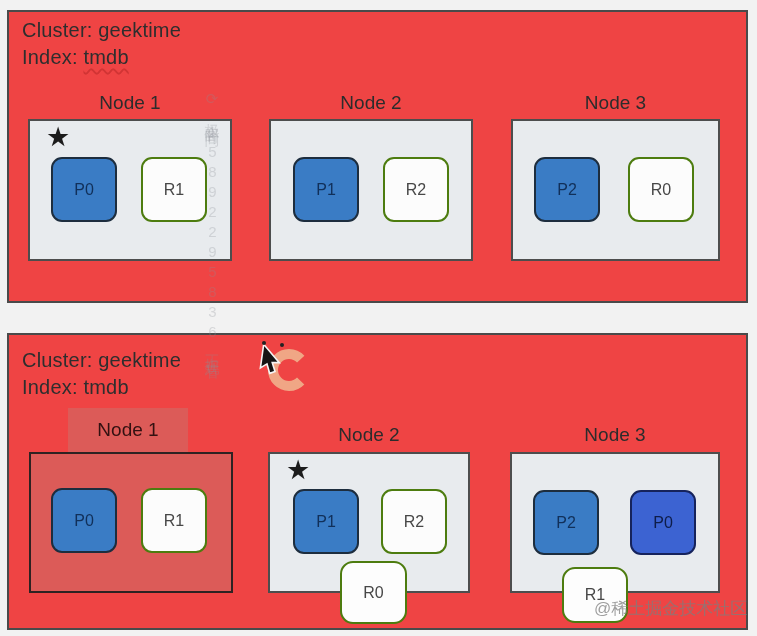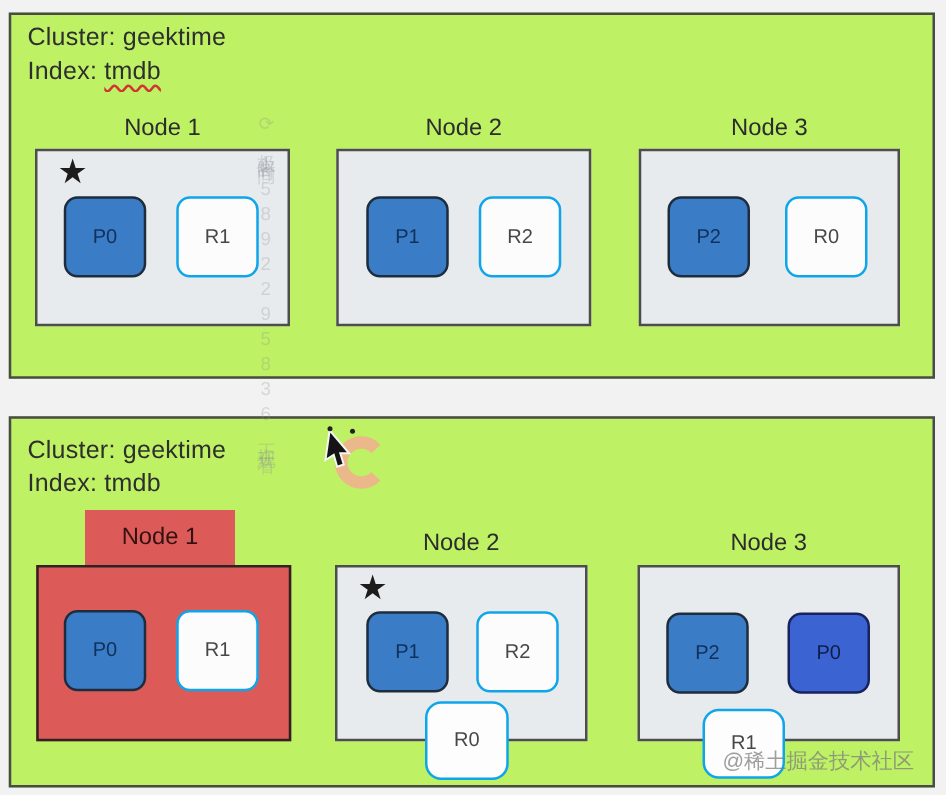--- a/index.html
+++ b/index.html
@@ -4,21 +4,21 @@
 <style>
   html,body{margin:0;padding:0;}
   body{
     width:757px;height:636px;position:relative;overflow:hidden;
     background:#f2f2f2;
     font-family:"Liberation Sans","DejaVu Sans",sans-serif;
     color:#2e2e2e;
   }
   .cluster-box{
     position:absolute;left:7px;width:741px;
-    background:#bef264;border:2px solid #4a4a4a;box-sizing:border-box;padding-left:21px;
+    background:#ef4444;border:2px solid #4a4a4a;box-sizing:border-box;padding-left:21px;
   }
   #cluster-top{top:10px;height:293px;}
   #cluster-bottom{top:333px;height:297px;}
   .cluster-title,.cluster-index{
     position:absolute;left:13px;font-size:20px;letter-spacing:.2px;color:#2e2e2e;white-space:nowrap;
   }
   .cluster-title{top:7px;}
   .cluster-index{top:34px;text-align:right;}
   .wavy{text-decoration:underline wavy #d23434;text-decoration-thickness:2px;text-underline-offset:4px;}
   .node-label{
@@ -32,33 +32,33 @@
     position:absolute;background:#dc5b58;color:#331111;
     font-size:19px;text-align:center;line-height:44px;
   }
   .shard{
     position:absolute;width:66px;height:65px;border-radius:11px;
     display:flex;align-items:center;justify-content:center;
     font-size:16px;box-sizing:border-box;
   }
   .shard.primary{background:#3a7cc5;border:2px solid #1d2d3e;color:#11305a;}
   .shard.primary-alt{background:#3c63d2;border:2px solid #16235c;color:#0e1d4a;}
-  .shard.replica{background:#fcfcfc;border:2px solid #0ea5e9;color:#474747;}
+  .shard.replica{background:#fcfcfc;border:2px solid #4d7c0f;color:#474747;}
   .shard.relocating{z-index:3;background:#fdfdfd;border-radius:13px;}
   .star{
     position:absolute;left:16px;top:0px;font-size:27px;color:#1c1c1c;line-height:32px;
   }
   #vertical-watermark{
     position:absolute;left:202px;top:90px;height:505px;z-index:6;
     writing-mode:vertical-rl;text-orientation:upright;
     font-size:15px;letter-spacing:3px;color:rgba(140,145,152,0.28);
     pointer-events:none;white-space:nowrap;
   }
   #corner-watermark{
-    position:absolute;left:578px;top:597px;z-index:6;
+    position:absolute;left:594px;top:597px;z-index:6;
     font-size:17px;color:rgba(125,125,125,0.75);white-space:nowrap;
   }
   #cursor-spinner{position:absolute;left:248px;top:334px;z-index:10;}
 </style>
 </head>
 <body>
 
 <div class="cluster-box" id="cluster-top">
   <div class="cluster-title">Cluster: geektime</div>
   <div class="cluster-index">

